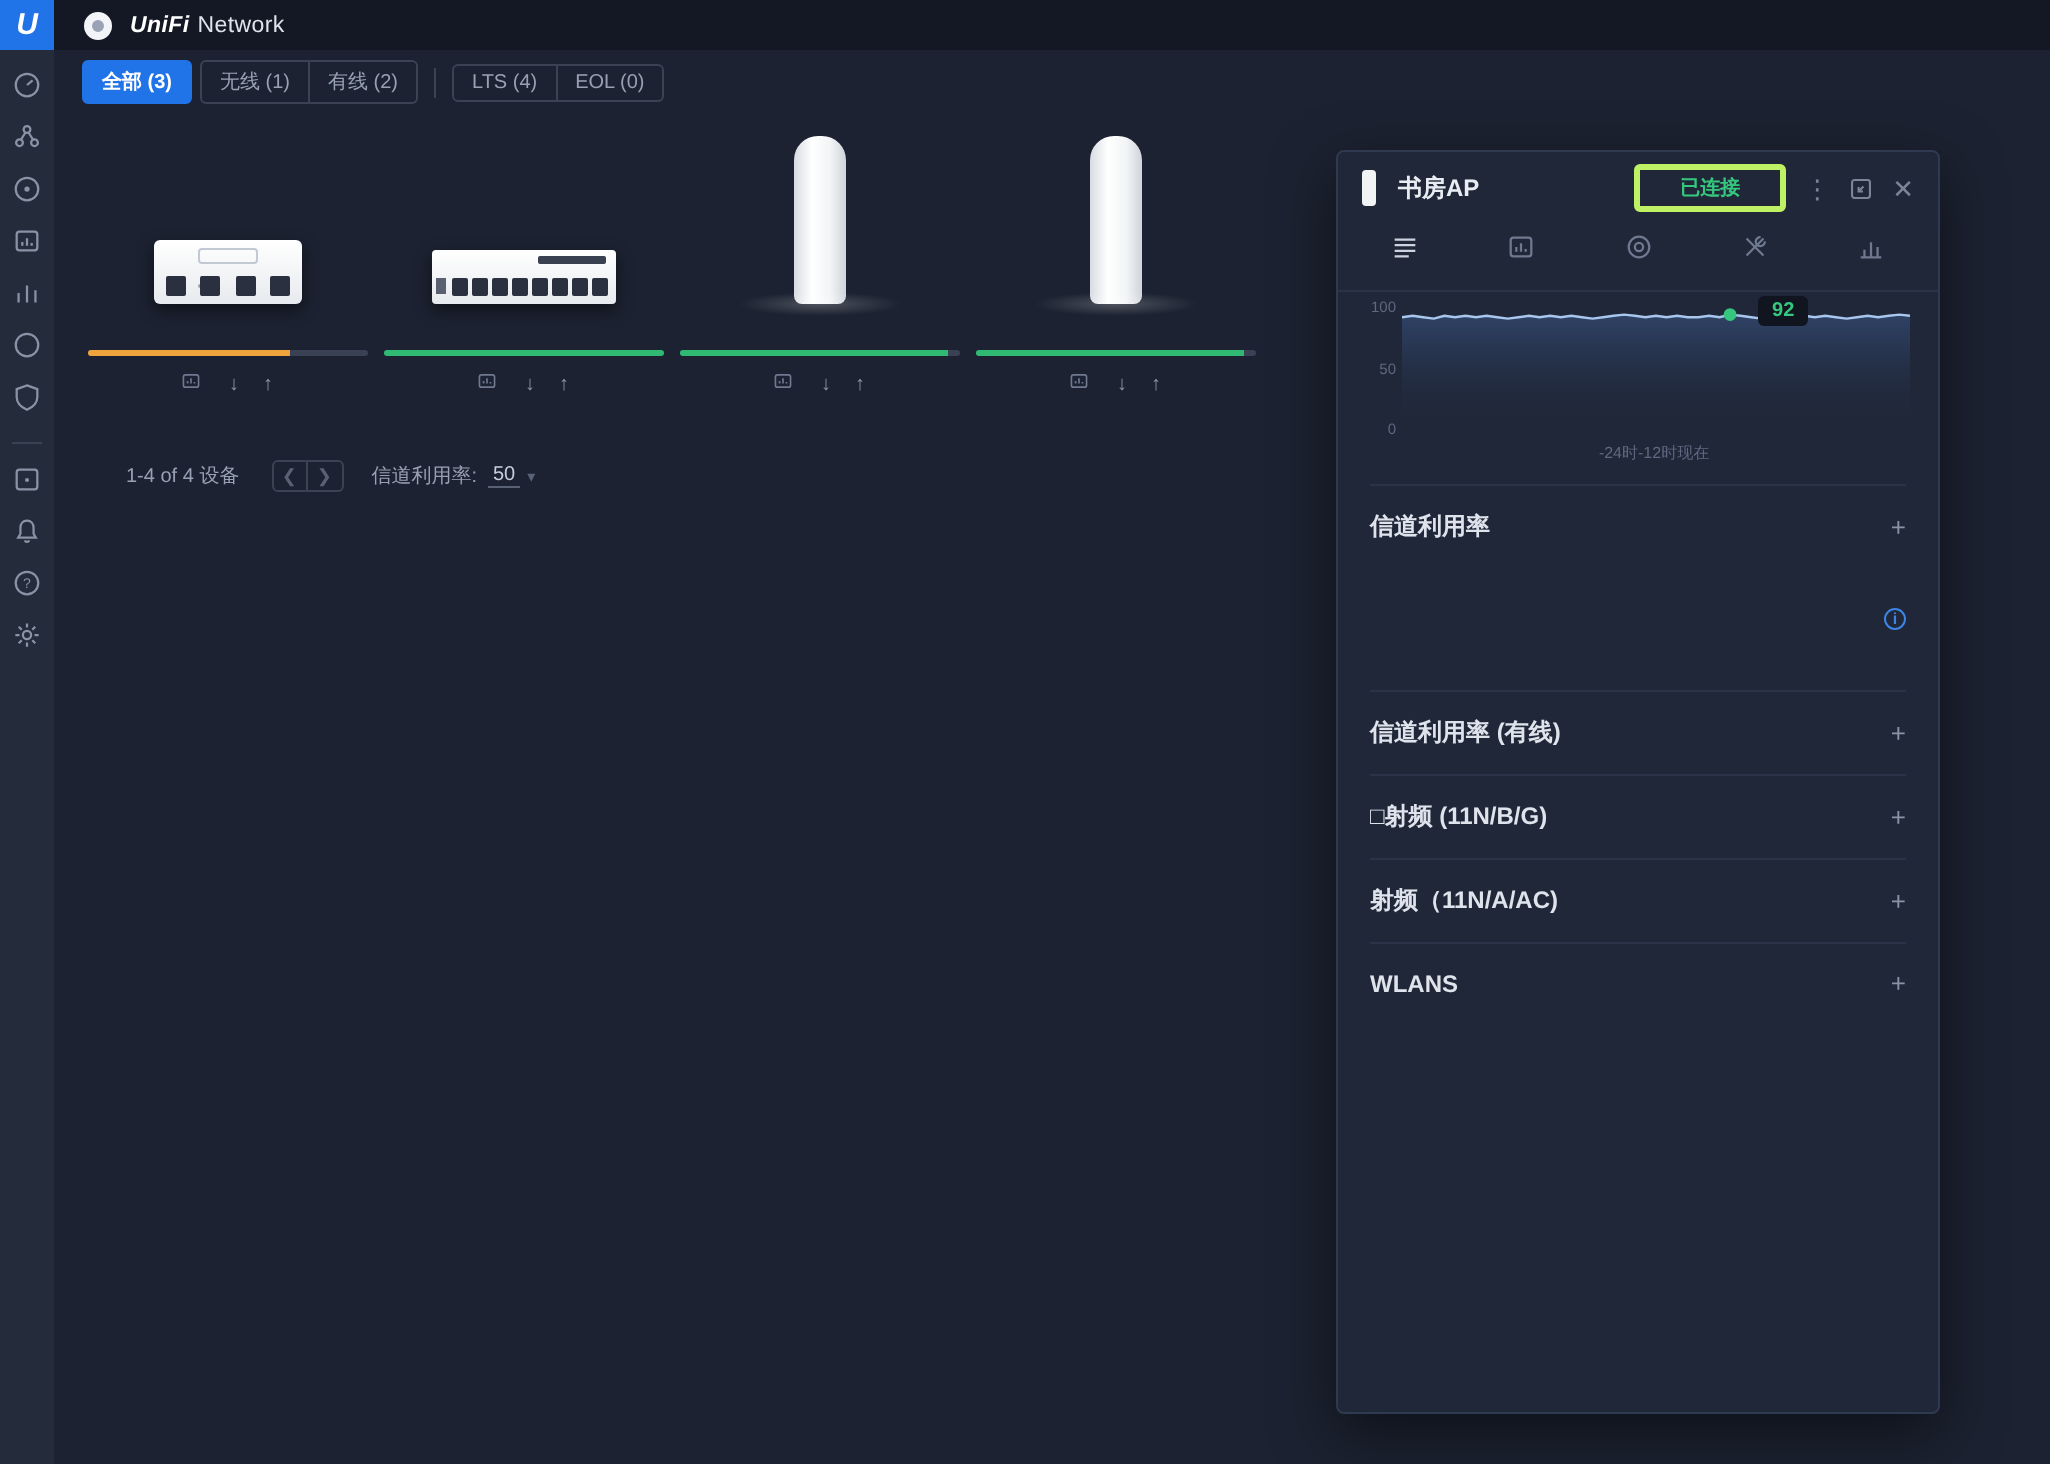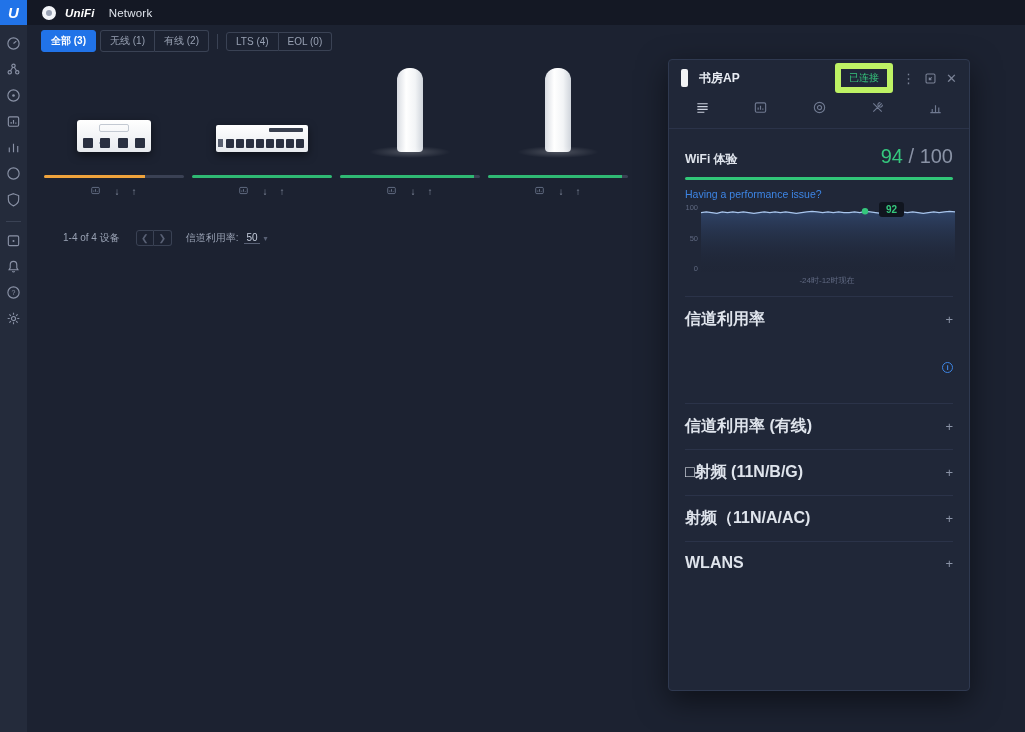--- a/index.html
+++ b/index.html
@@ -4,21 +4,21 @@
 <style>
   *{box-sizing:border-box;margin:0;padding:0}
   html,body{width:1025px;height:732px}
   body{position:relative;background:#1c2231;font-family:"Liberation Sans",sans-serif;color:#c6cedd;overflow:hidden}
 
   
   .topbar{position:absolute;top:0;left:0;right:0;height:25px;background:#141824;display:flex;align-items:center;z-index:5}
   .logo{width:27px;height:25px;background:#2173e8;color:#fff;display:flex;align-items:center;justify-content:center;font-weight:bold;font-size:15px;font-style:italic}
   .appicon{width:14px;height:14px;border:4px solid #f2f4f8;border-radius:50%;margin-left:15px;background:#9aa3b5}
   .apptitle{margin-left:9px;font-size:11.5px;color:#dfe4ec;letter-spacing:.2px}
-  .apptitle b{font-style:italic;color:#fff;margin-right:14px}
+  .apptitle b{font-style:italic;color:#fff;margin-right:4px}
 
   
   .sidebar{position:absolute;top:25px;left:0;bottom:0;width:27px;background:#242b3b;display:flex;flex-direction:column;align-items:center;padding-top:7px;z-index:4}
   .snav{width:27px;height:26px;display:flex;align-items:center;justify-content:center;color:#8a92a6;cursor:pointer}
   .snav svg{width:15px;height:15px}
   .sdiv{width:15px;height:1px;background:#3a4254;margin:7px 0}
 
   
   .filters{position:absolute;top:30px;left:41px;display:flex;align-items:center}
   .ftab{font-size:10px;padding:3px 9px;color:#98a1b3;border:1px solid #3a4254;cursor:pointer;white-space:nowrap}
@@ -55,25 +55,25 @@
   
   .pager{position:absolute;top:230px;left:63px;display:flex;align-items:center;font-size:10px;color:#98a1b3}
   .pbtns{display:flex;margin:0 14px 0 16px}
   .pbtn{width:18px;height:16px;border:1px solid #3a4254;display:flex;align-items:center;justify-content:center;color:#596175;font-size:9px;cursor:pointer}
   .pbtn.l{border-radius:3px 0 0 3px}
   .pbtn.r{border-radius:0 3px 3px 0;border-left:none}
   .ppv{margin-left:6px;color:#c6cedd;border-bottom:1px solid #596175;padding:0 2px;cursor:pointer}
   .caret{color:#596175;margin-left:4px;font-size:8px}
 
   
-  .panel{position:absolute;left:668px;top:59px;width:302px;height:632px;background:#202738;border:1px solid #2f3950;border-radius:4px;box-shadow:0 10px 30px rgba(0,0,0,.5);display:flex;flex-direction:column;z-index:6}
+  .panel{position:absolute;left:668px;top:75px;width:302px;height:632px;background:#202738;border:1px solid #2f3950;border-radius:4px;box-shadow:0 10px 30px rgba(0,0,0,.5);display:flex;flex-direction:column;z-index:6}
   .phead{height:36px;display:flex;align-items:center;padding:0 12px;flex:none}
   .pthumb{width:7px;height:18px;background:#f2f3f5;border-radius:2px;margin-right:11px}
   .ptitle{font-size:12px;font-weight:bold;color:#e8ecf3;flex:1}
-  .badge{font-size:10px;color:#35c77d;border:6px solid #bef264;border-radius:3px;padding:2px 8px;font-weight:normal}
+  .badge{font-size:10px;color:#35c77d;border:3px solid #bef264;border-radius:3px;padding:2px 20px;font-weight:bold}
   .hic{color:#7c8498;margin-left:9px;font-size:13px;cursor:pointer;line-height:1;display:flex;align-items:center}
   .hic svg{width:13px;height:13px}
   .ptabs{display:flex;border-bottom:1px solid #2b3349;padding:4px 4px 9px;flex:none}
   .ptab{flex:1;display:flex;justify-content:center;color:#6f7990;cursor:pointer}
   .ptab.active{color:#cdd4e0}
   .ptab svg{width:15px;height:15px}
 
   .wifisec{padding:16px 16px 0;flex:none}
   .wtop{display:flex;align-items:baseline}
   .wlabel{font-size:12px;font-weight:bold;color:#dfe4ec;flex:1}
@@ -85,21 +85,21 @@
   .chart{padding:6px 16px 0;flex:none}
   .cwrap{display:flex}
   .ylabs{width:16px;position:relative;font-size:7.5px;color:#5f6880;flex:none}
   .ylabs span{position:absolute;right:3px}
   .plot{position:relative;flex:1;height:66px}
   .plot svg{position:absolute;inset:0}
   .tip{position:absolute;background:#10151f;border-radius:3px;color:#35c77d;font-size:10px;font-weight:bold;padding:2px 7px;transform:translate(8px,-60%)}
   .xlabs{display:flex;justify-content:center;font-size:8px;color:#5f6880;margin:3px 0 10px 16px}
 
   .sect{margin:0 16px;border-top:1px solid #2b3349;padding:12px 0;display:flex;justify-content:space-between;align-items:center;flex:none;cursor:pointer}
-  .sect .t{font-size:16px;font-weight:bold;color:#dfe4ec}
+  .sect .t{font-size:12px;font-weight:bold;color:#dfe4ec}
   .sect .pm{color:#8a93a6;font-size:13px}
   .ovbody{padding:2px 16px 12px;flex:none}
   .ogroup{margin-bottom:9px}
   .orow{display:flex;justify-content:space-between;font-size:10.5px;line-height:15px}
   .orow .lab{color:#8a93a6}
   .orow .val{color:#b3bccc;display:flex;align-items:center}
   .val.green{color:#35c77d}
   .val.blue{color:#3d85e4}
   .info{width:11px;height:11px;border:1px solid #3d85e4;border-radius:50%;color:#3d85e4;font-size:8px;display:inline-flex;align-items:center;justify-content:center;margin-left:5px;font-weight:bold}
 </style>
@@ -347,29 +347,20 @@
             <path d="M3.5 3.5 L12.5 12.5 M12.5 3.5 L3.5 12.5 M11 2.8 a2.4 2.4 0 1 0 2.2 2.2"></path>
           </svg></span>
       </div>
       <div class="ptab ">
         <span><svg viewBox="0 0 16 16" fill="none" stroke="currentColor" stroke-width="1.2">
             <path d="M2.5 13.5 H13.5 M4.5 13 V9.5 M8 13 V5.5 M11.5 13 V8"></path>
           </svg></span>
       </div>
     </div>
 
-  <div class="wifisec">
-    <div class="wtop">
-      <div class="wlabel">WiFi 体验</div>
-      <span class="wscore">94</span>
-      <span class="wtotal">&nbsp;<span>/</span>&nbsp;<span>100</span></span>
-    </div>
-    <div class="wbar"></div>
-    <div class="plink">Having a performance issue?</div>
-  </div>
 
   <div class="chart">
     <div class="cwrap">
       <div class="ylabs" id="ylabs">
           <span style="top:-3px">100</span>
           <span style="top:28px">50</span>
           <span style="top:58px">0</span>
         </div>
       <div class="plot" id="plot">
     <svg width="254" height="66">

